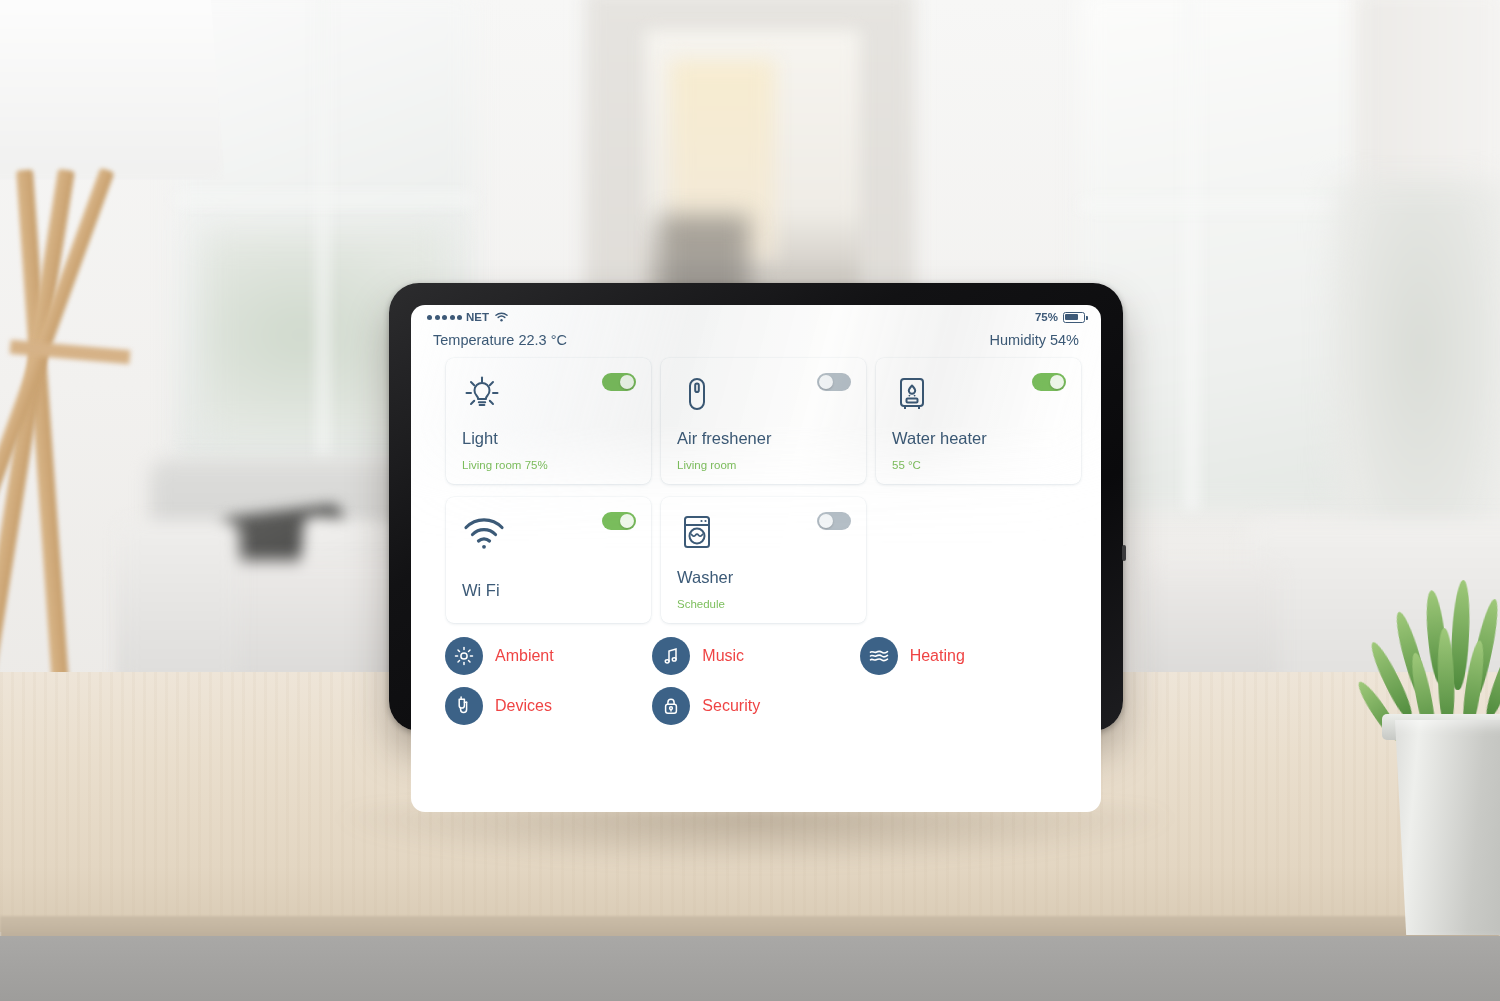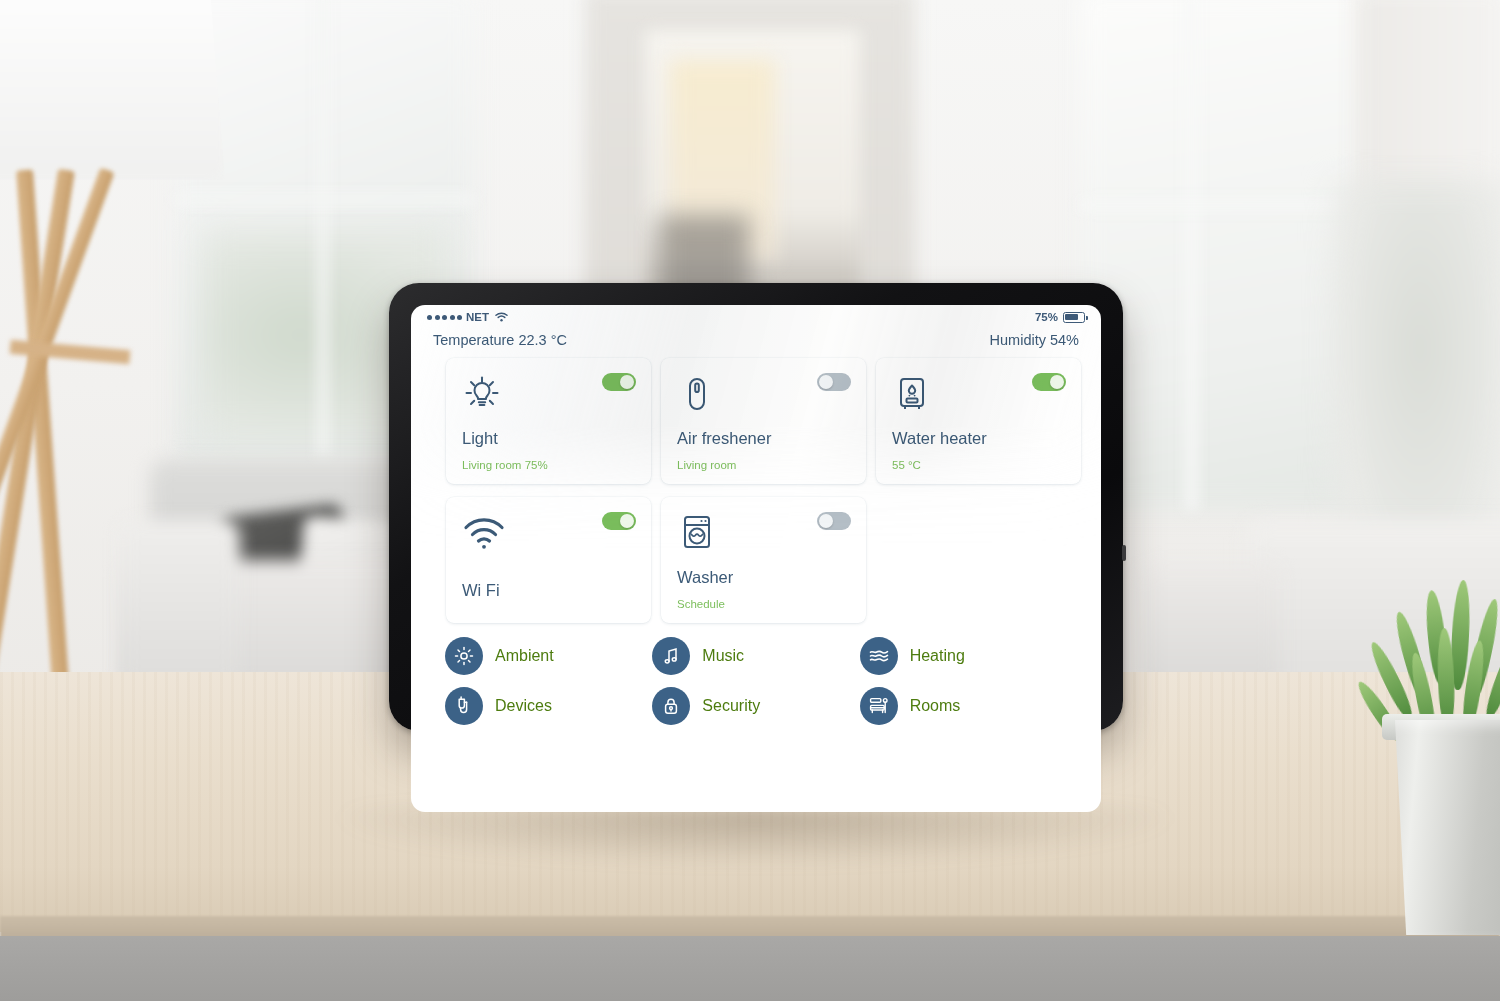--- a/index.html
+++ b/index.html
@@ -254,21 +254,21 @@
     grid-template-columns: repeat(3, 1fr);
     row-gap: 12px;
   }
   .menu-item { display:flex; align-items: center; gap: 12px; cursor: pointer;}
   .menu-circle {
     width: 38px; height: 38px; border-radius: 50%;
     background: #3c6287;
     display: flex; align-items: center; justify-content: center;
     flex: 0 0 38px;
   }
-  .menu-label { font-size: 16px; color: #4d7c0f; }
+  .menu-label { font-size: 16px; color: #ef4444; }
 
   svg { display:block; }
 </style>
 </head>
 <body>
 
 <div id="scene">
 
   <div class="bg-layer" id="bg-wall"></div>
   <div class="bg-layer" id="bg-win-left"></div>
@@ -539,35 +539,19 @@
                 <rect x="4.6" y="8.2" width="10.8" height="9.0" rx="2.2"></rect>
                 <path d="M6.9 8.2V6.4a3.1 3.1 0 0 1 6.2 0v1.8"></path>
                 <circle cx="10" cy="12.2" r="1.4"></circle>
                 <line x1="10" y1="13.4" x2="10" y2="15.0" stroke-linecap="round"></line>
               </g>
             </svg>
           </div>
           <div class="menu-label">Security</div>
         </div>
 
-        <div class="menu-item">
-          <div class="menu-circle">
-            <svg width="22" height="20" viewBox="0 0 22 20">
-              <g stroke="#ffffff" stroke-width="1.4" fill="none" stroke-linejoin="round" stroke-linecap="round">
-                <rect x="2.6" y="2.6" width="10.2" height="3.6" rx="1"></rect>
-                <circle cx="17.2" cy="4.4" r="1.8"></circle>
-                <rect x="2.6" y="9.4" width="13.6" height="4.6" rx="1"></rect>
-                <line x1="2.6" y1="11.7" x2="16.2" y2="11.7"></line>
-                <line x1="4.3" y1="14.0" x2="4.3" y2="16.6"></line>
-                <line x1="14.6" y1="14.0" x2="14.6" y2="16.6"></line>
-                <line x1="17.2" y1="6.2" x2="17.2" y2="16.6"></line>
-              </g>
-            </svg>
-          </div>
-          <div class="menu-label">Rooms</div>
-        </div>
 
       </div>
 
       <div id="screen-reflection"></div>
     </div>
   </div>
 </div>
 
 </body></html>

